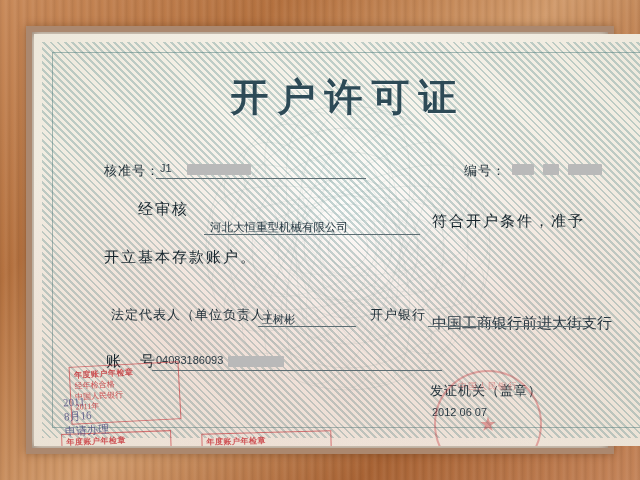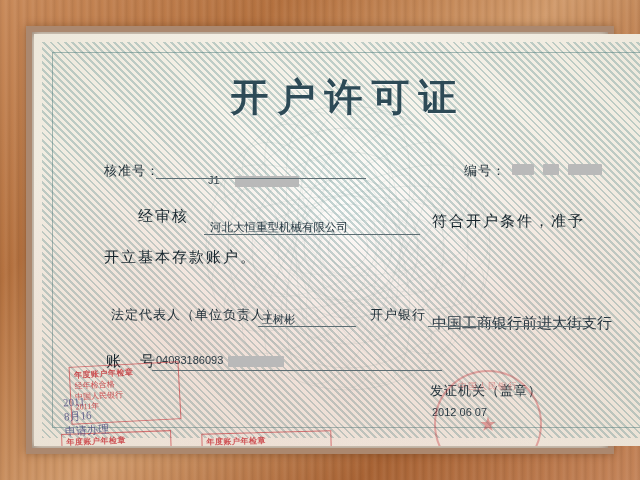--- a/index.html
+++ b/index.html
@@ -136,27 +136,27 @@
     height: 11px;
   }
   .uline {
     position: absolute;
     border-bottom: 1px solid #5d6d73;
     height: 0;
   }
 
   
   #hz-label { left: 70px; top: 128px; }
-  #hz-value { left: 126px; top: 140px; margin-left: 48px; }
+  #hz-value { left: 126px; top: 128px; }
   #hz-line  { left: 122px; top: 144px; width: 210px; }
   #bh-label { left: 430px; top: 128px; font-family: Liberation Serif, serif; }
   #bh-value { left: 478px; top: 128px; }
 
   
-  #jsh-label { left: 104px; top: 173px; }
+  #jsh-label { left: 104px; top: 166px; }
   #company   { left: 176px; top: 186px; font-size: 11.5px; color:#2a3b45;}
   #jsh-line  { left: 170px; top: 200px; width: 216px; }
   #jsh-tail  { left: 398px; top: 178px; }
 
   
   #kl-label { left: 70px; top: 214px; }
 
   
   #fd-label { left: 77px; top: 272px; }
   #fd-value { left: 228px; top: 278px; }

